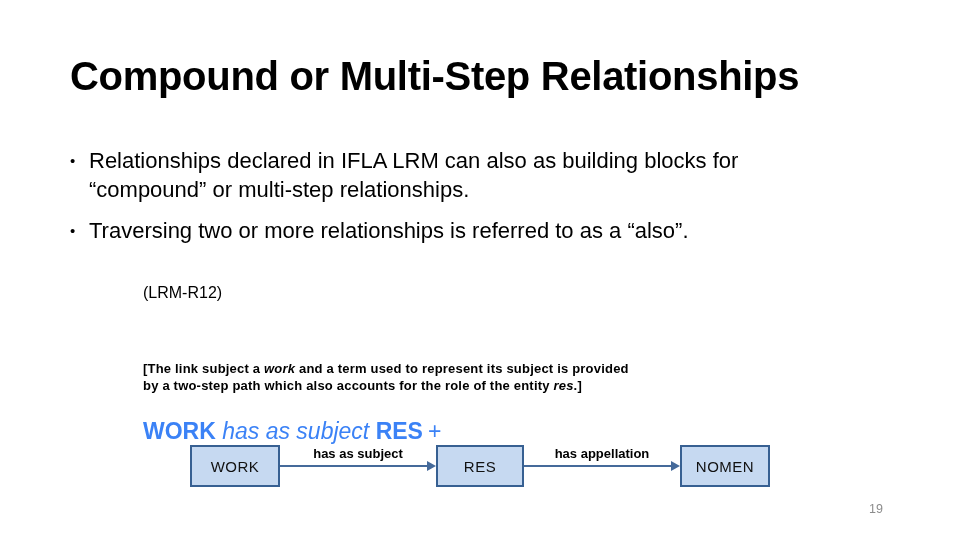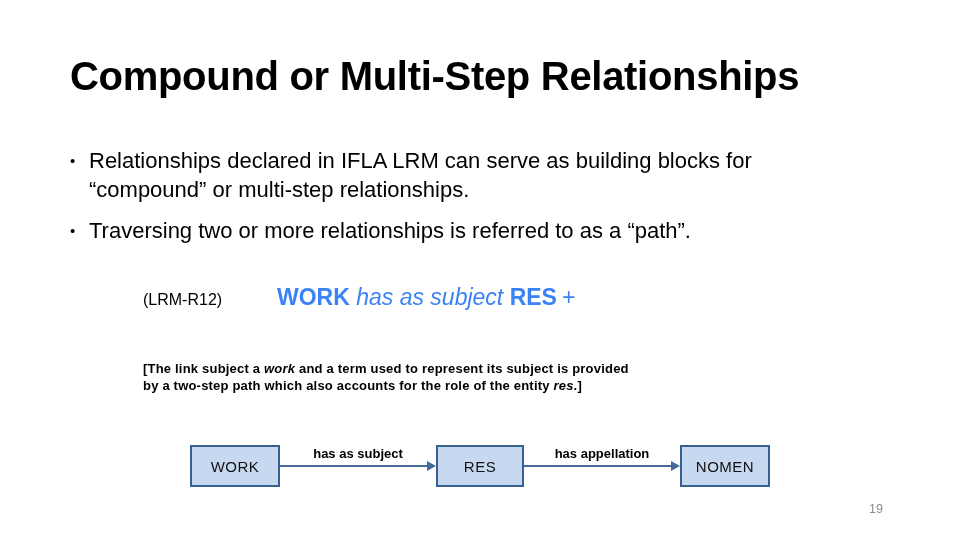--- a/index.html
+++ b/index.html
@@ -44,21 +44,21 @@
   }
   .bullet-text { flex: 1; }
   .lrm-block {
     position: absolute;
     left: 143px;
     top: 284px;
     display: flex;
     flex-direction: column;
     gap: 9px;
   }
-  .lrm-row { display: flex; align-items: baseline; }
+  .lrm-row { display: flex; align-items: baseline; flex-direction: column; }
   .lrm-label {
     flex: 0 0 134px;
     font-size: 16px;
     color: #000;
   }
   .lrm-statement {
     font-size: 23px;
     color: #3b82f6;
     white-space: nowrap;
   }
@@ -136,25 +136,25 @@
 </head>
 <body>
 
 <div class="slide">
 
   <div class="title">Compound or Multi-Step Relationships</div>
 
   <div class="bullets">
     <div class="bullet-row">
       <span class="bullet-marker">•</span>
-      <span class="bullet-text">Relationships declared in IFLA LRM can serve as building blocks for “compound” or multi-step relationships.</span>
+      <span class="bullet-text">Relationships declared in IFLA LRM can also as building blocks for “compound” or multi-step relationships.</span>
     </div>
     <div class="bullet-row">
       <span class="bullet-marker">•</span>
-      <span class="bullet-text">Traversing two or more relationships is referred to as a “path”.</span>
+      <span class="bullet-text">Traversing two or more relationships is referred to as a “also”.</span>
     </div>
   </div>
 
   <div class="lrm-block">
     <div class="lrm-row">
       <span class="lrm-label">(LRM-R12)</span>
       <span class="lrm-statement">
         <span class="b">WORK</span>
         <span class="i">has as subject</span>
         <span class="b">RES</span><span class="suffix">+</span>

